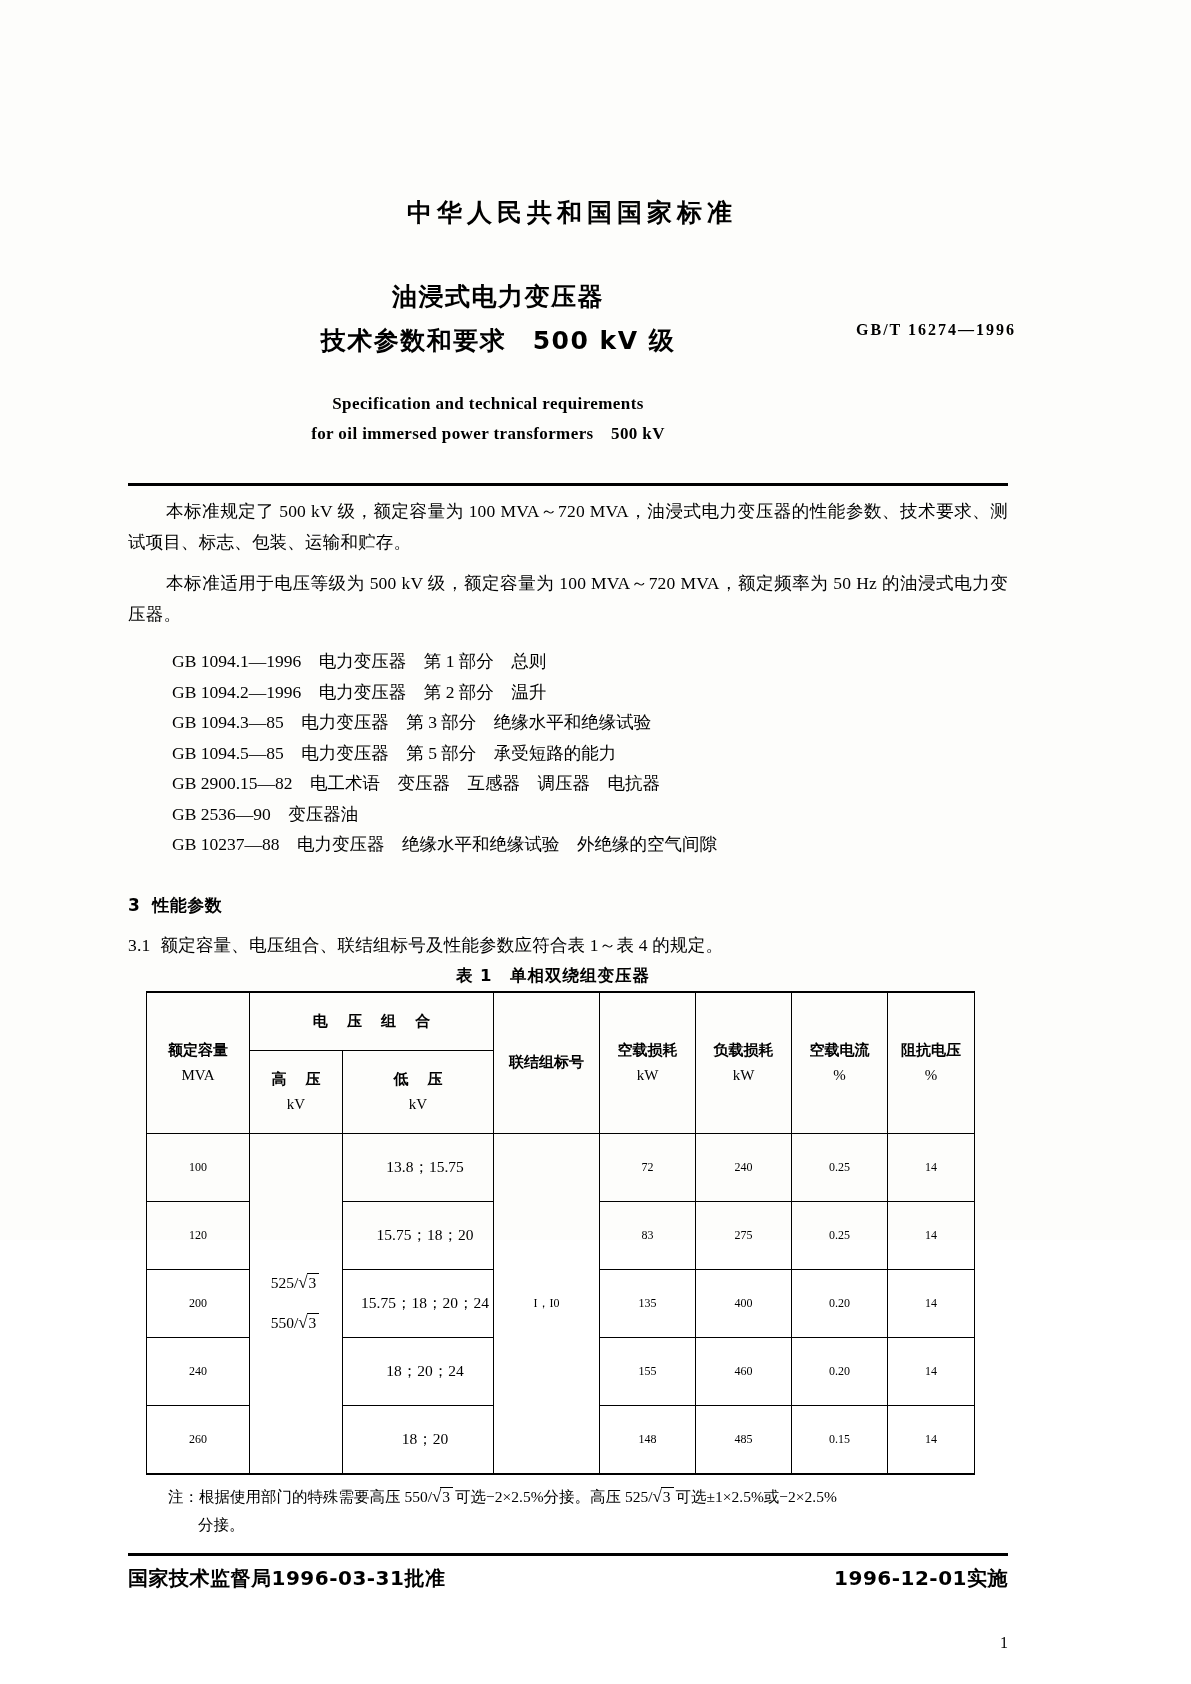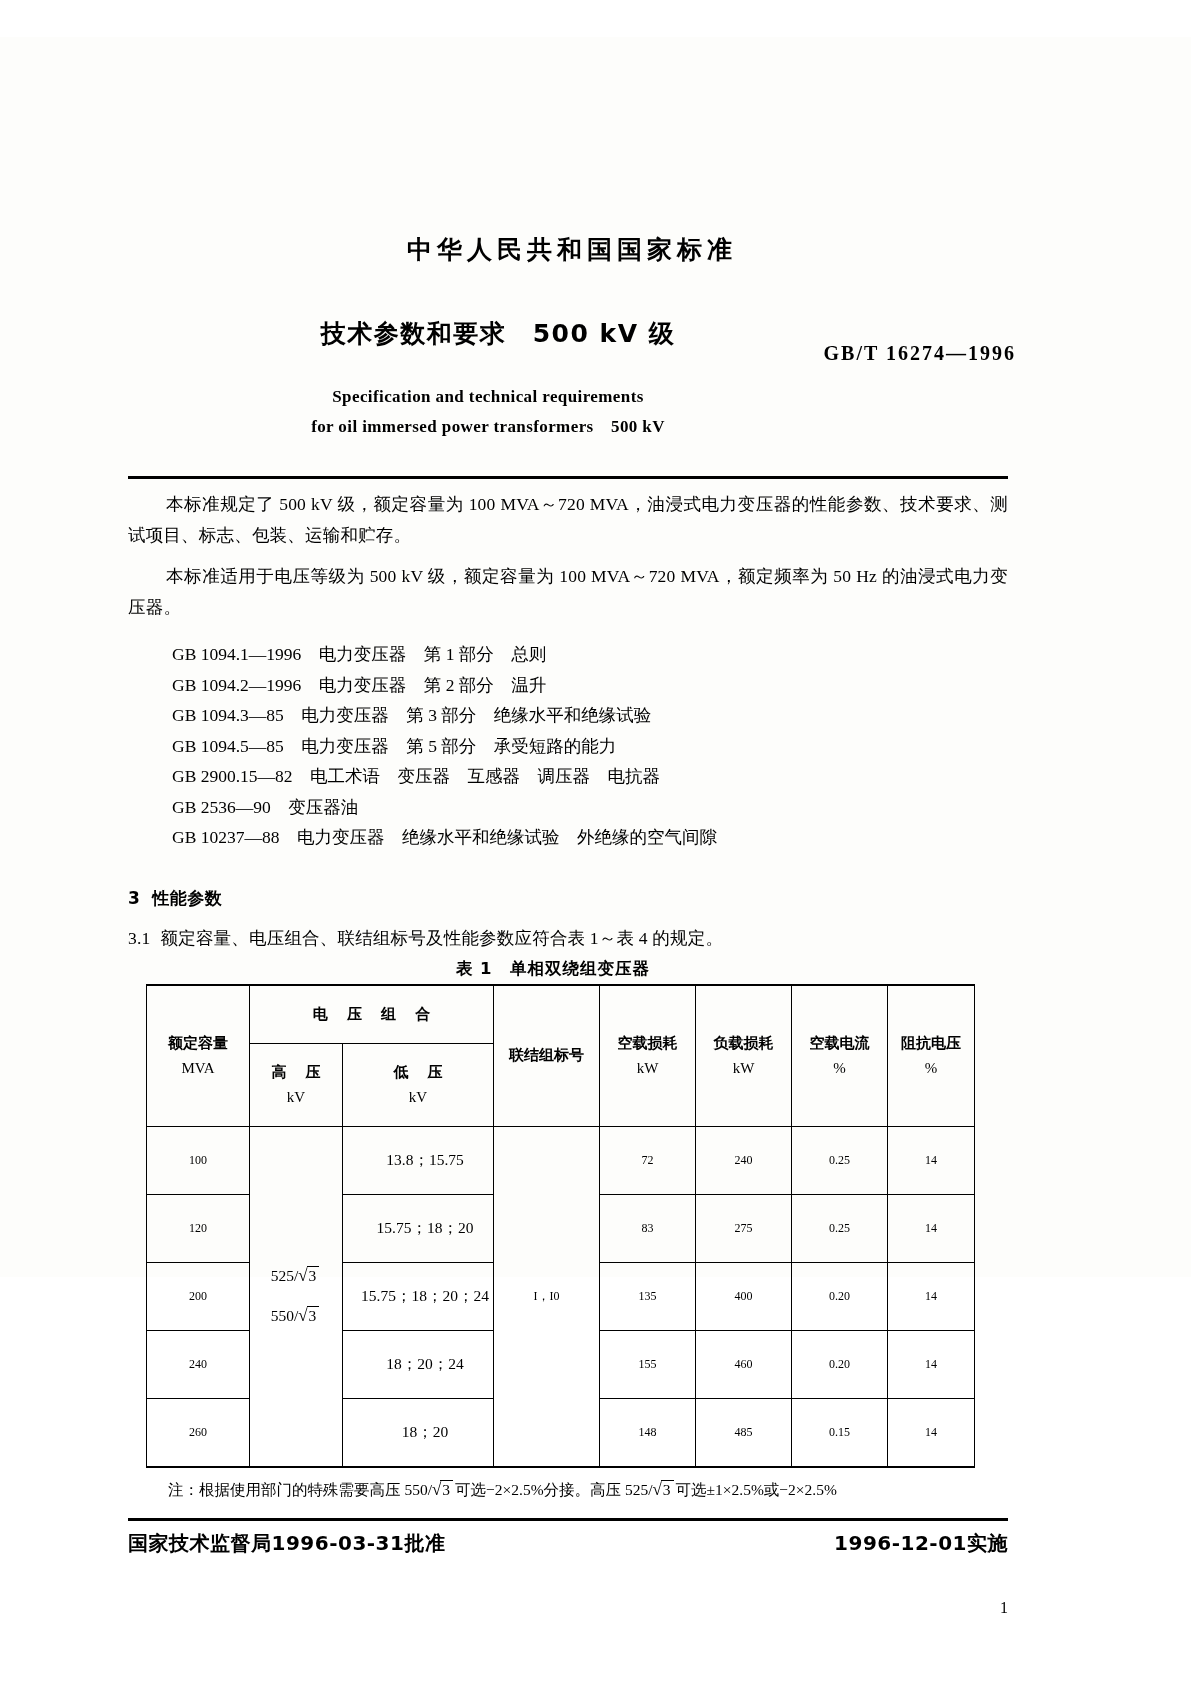--- a/index.html
+++ b/index.html
@@ -15,21 +15,20 @@
     color: #000000;
     overflow: hidden;
   }
 
   .page {
     position: absolute;
     left: 0; top: 0;
     width: 1191px;
     height: 1240px;
     background: #fdfdfb;
-    margin-top: 37px;
   }
 
   .content {
     position: absolute;
     left: 128px;
     top: 0;
     width: 880px;
   }
 
   
@@ -56,24 +55,24 @@
     font-weight: bold;
     font-size: 25px;
     letter-spacing: 1.5px;
     line-height: 44px;
     text-align: center;
     padding-right: 140px;
   }
   .std-number {
     position: absolute;
     right: -8px;
-    top: 30px;
-    font-family: "Liberation Serif", serif;
-    font-weight: bold;
-    font-size: 20px;
+    top: 46px;
+    font-family: "Liberation Serif", serif;
+    font-weight: bold;
+    font-size: 16px;
     letter-spacing: 2px;
     white-space: nowrap;
   }
 
   .en-title {
     margin-top: 26px;
     text-align: center;
     padding-right: 160px;
   }
   .en-line {
@@ -226,20 +225,21 @@
 <body>
 
 <div class="page">
   <div class="content">
 
     <div class="masthead">
       <div class="gb-banner">中华人民共和国国家标准</div>
     </div>
 
     <div class="title-block">
+      <div class="title-line">油浸式电力变压器</div>
       <div class="title-line">技术参数和要求　500 kV 级</div>
       <div class="std-number">GB/T 16274—1996</div>
     </div>
 
     <div class="en-title">
       <div class="en-line">Specification and technical requirements</div>
       <div class="en-line">for oil immersed power transformers　500 kV</div>
     </div>
 
     <div class="rule"></div>
@@ -363,20 +363,21 @@
           <td class="datanum">148</td>
           <td class="datanum">485</td>
           <td class="datanum">0.15</td>
           <td class="datanum">14</td>
         </tr>
       </tbody>
     </table>
 
     <div class="note">
       <span>注：根据使用部门的特殊需要高压 550/</span><span class="sqrt"><span class="radical">√</span><span class="rad-body">3</span></span><span>可选−2×2.5%分接。高压 525/</span><span class="sqrt"><span class="radical">√</span><span class="rad-body">3</span></span><span>可选±1×2.5%或−2×2.5%</span>
+      <span class="cont">分接。</span>
     </div>
 
     <div class="footer-rule"></div>
     <div class="footer-row">
       <span>国家技术监督局1996-03-31批准</span>
       <span>1996-12-01实施</span>
     </div>
     <div class="page-num">1</div>
 
   </div>

